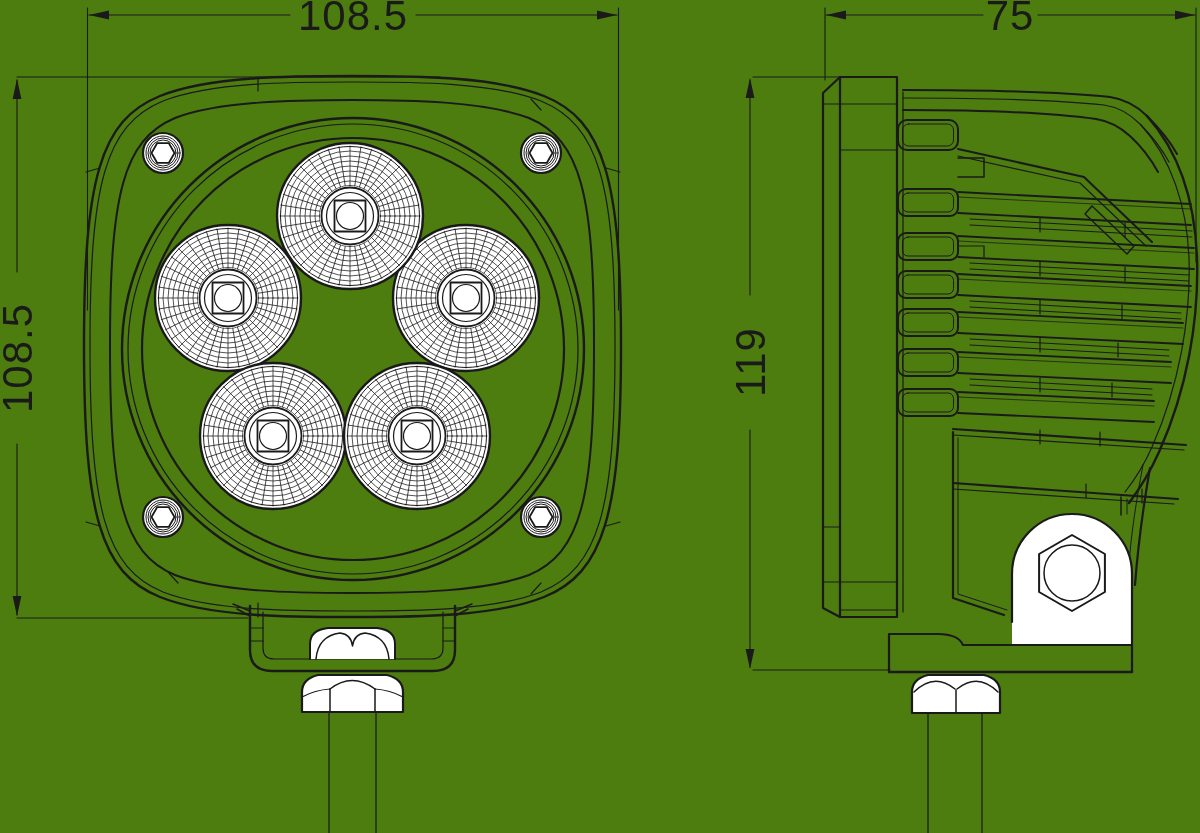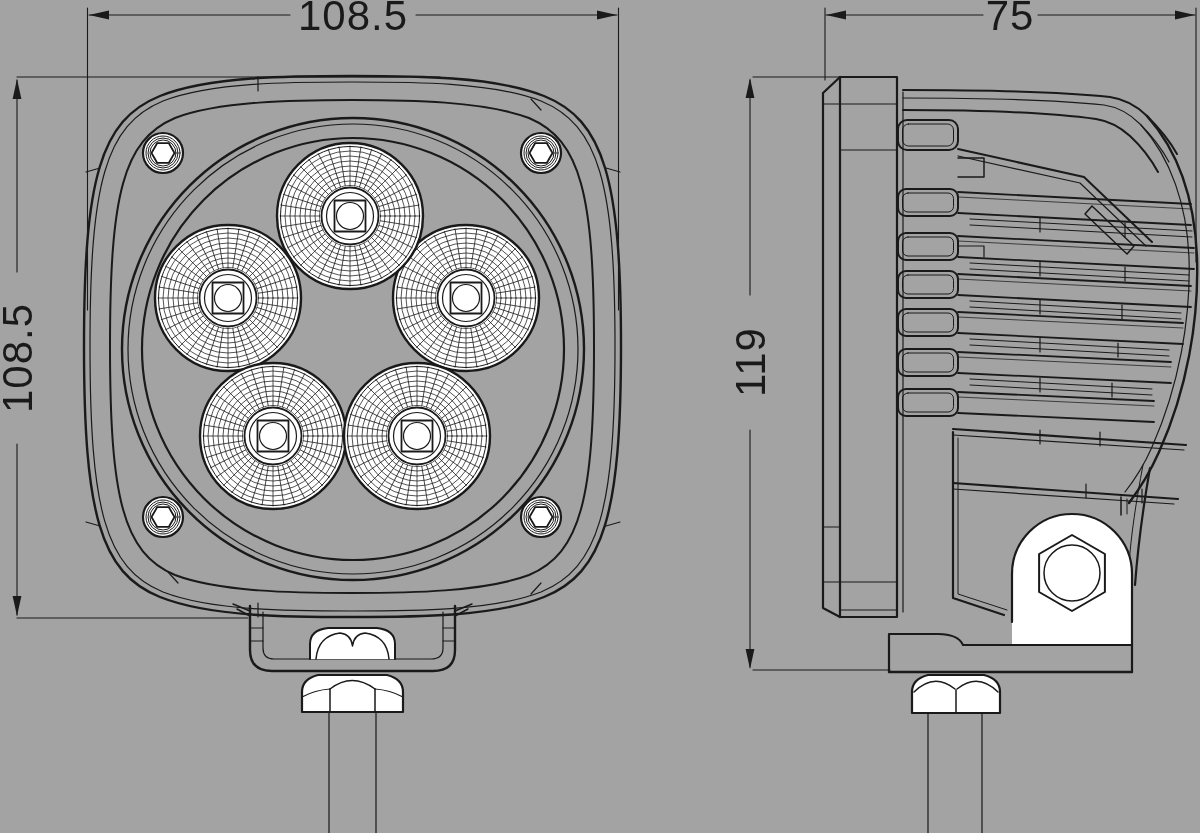--- a/index.html
+++ b/index.html
@@ -1,16 +1,16 @@
 <!DOCTYPE html>
 <html><head>
 <meta charset="utf-8">
 <style>
   html,body{margin:0;padding:0;background:#e8e8e8;}
-  .canvas{position:relative;width:1200px;height:833px;background:#a3a3a3;margin:0 auto;overflow:hidden;
+  .canvas{position:relative;width:1200px;height:833px;background:#4d7c0f;margin:0 auto;overflow:hidden;
           font-family:"Liberation Sans", sans-serif;}
   svg{display:block;}
   svg *{fill:none;stroke:#1a1a1a;stroke-linecap:round;stroke-linejoin:round;}
   .w07{stroke-width:.75}.w1{stroke-width:1}.w11{stroke-width:1.1}.w12{stroke-width:1.2}
   .w15{stroke-width:1.5}.w18{stroke-width:1.8}.w2{stroke-width:2}.w22{stroke-width:2.2}.w24{stroke-width:2.4}
   .fillw{fill:#ffffff;}
   .ink{fill:#1a1a1a;stroke:none;}
   .dim-text{font-family:"Liberation Sans",sans-serif;font-size:42px;fill:#1a1a1a;stroke:none;
             text-anchor:middle;letter-spacing:1px;}
 </style>

